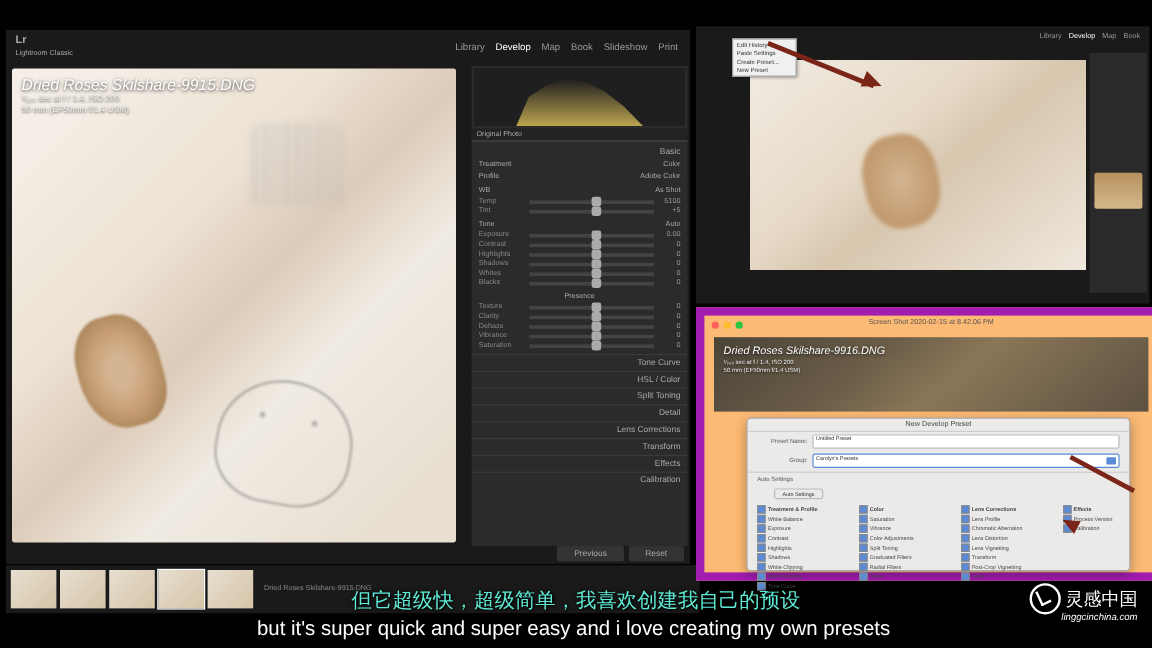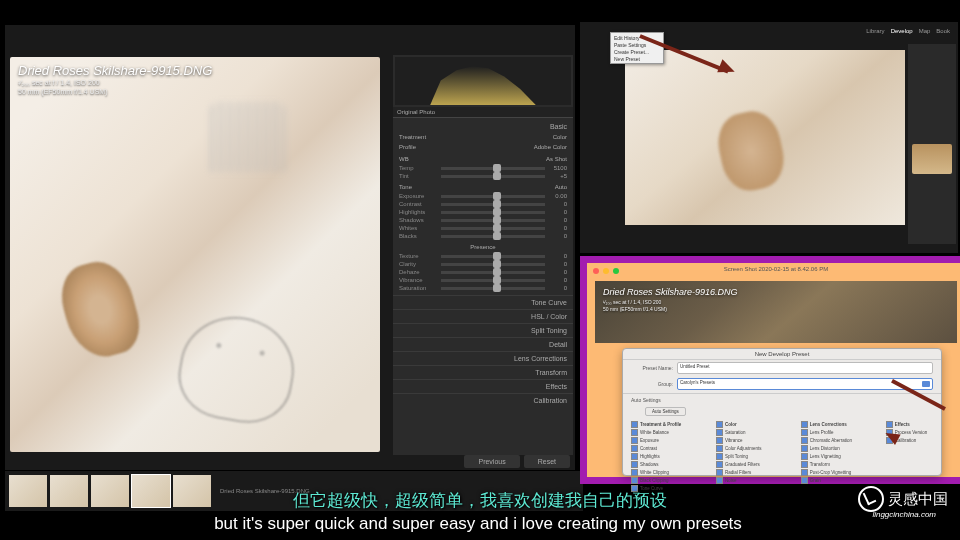--- a/index.html
+++ b/index.html
@@ -71,26 +71,40 @@
 .arrow2{position:absolute;right:-12px;top:58px;width:70px;height:28px;z-index:5}
 .arrow2::before{content:"";position:absolute;right:8px;top:0;width:60px;height:4px;background:#7a2518;transform:rotate(28deg);transform-origin:right}
 .arrow2::after{content:"";position:absolute;left:-4px;top:22px;border:6px solid transparent;border-right:14px solid #7a2518;transform:rotate(28deg)}
 
 .sub-cn{position:absolute;left:0;right:0;bottom:28px;text-align:center;color:#5eead4;font-size:17px;text-shadow:0 0 4px #000,1px 1px 2px #000;font-family:Liberation Sans, sans-serif}
 .sub-en{position:absolute;left:0;right:4px;bottom:6px;text-align:center;color:#fff;font-size:17px;text-shadow:0 0 4px #000,1px 1px 2px #000}
 .wmark{position:absolute;right:12px;bottom:28px;display:flex;align-items:center;gap:4px}
 .wmlogo{width:22px;height:22px;border:2.5px solid #fff;border-radius:50%;position:relative}
 .wmlogo::before{content:"";position:absolute;left:5px;top:3px;width:7px;height:11px;border:2px solid #fff;border-top:none;border-right:none;transform:rotate(-25deg)}
 .wmtext{color:#fff;font-size:15px;font-family:"Microsoft YaHei",sans-serif;}
-.wmurl{color:#fff;font-size:8px;position:absolute;right:12px;bottom:-10px;font-style:italic}
+.wmurl{color:#fff;font-size:8px;position:absolute;right:0;bottom:-10px;font-style:italic}
 </style>
 </head>
 <body>
 
 <div class="abs lrwin">
+  <div class="lrtop">
+    <div class="logo">
+      <b>Lr</b><br>
+      <span style="font-size:6px">Lightroom Classic</span>
+    </div>
+    <div class="modules">
+      <span class="mod">Library</span>
+      <span class="mod active">Develop</span>
+      <span class="mod">Map</span>
+      <span class="mod">Book</span>
+      <span class="mod">Slideshow</span>
+      <span class="mod">Print</span>
+    </div>
+  </div>
   <div class="mainimg">
     <div class="imgcage"></div>
     <div class="imgtitle">Dried Roses Skilshare-9915.DNG</div>
     <div class="imgsub1">¹⁄₂₀₀ sec at f / 1.4, ISO 200</div>
     <div class="imgsub2">50 mm (EF50mm f/1.4 USM)</div>
   </div>
   <div class="rpanel">
     <div class="histo"></div>
     <div class="histolabel">
         <span>Original Photo</span>

